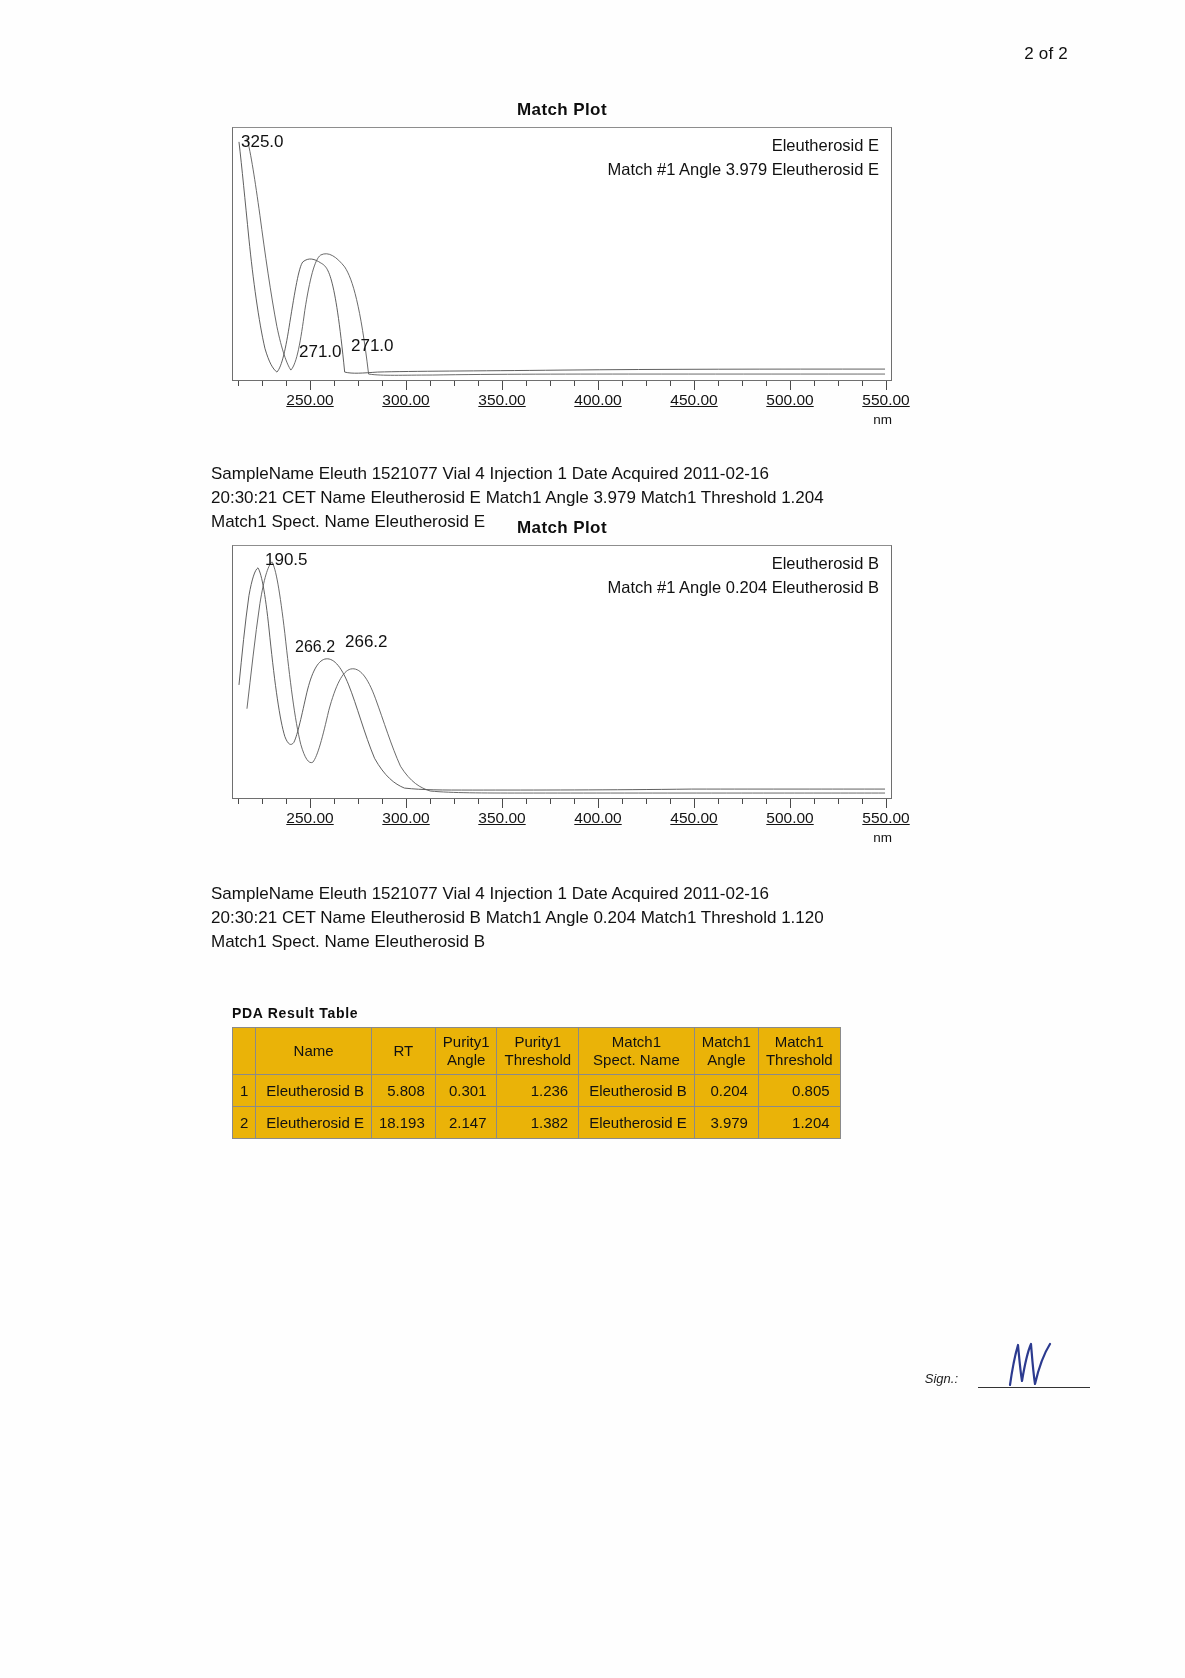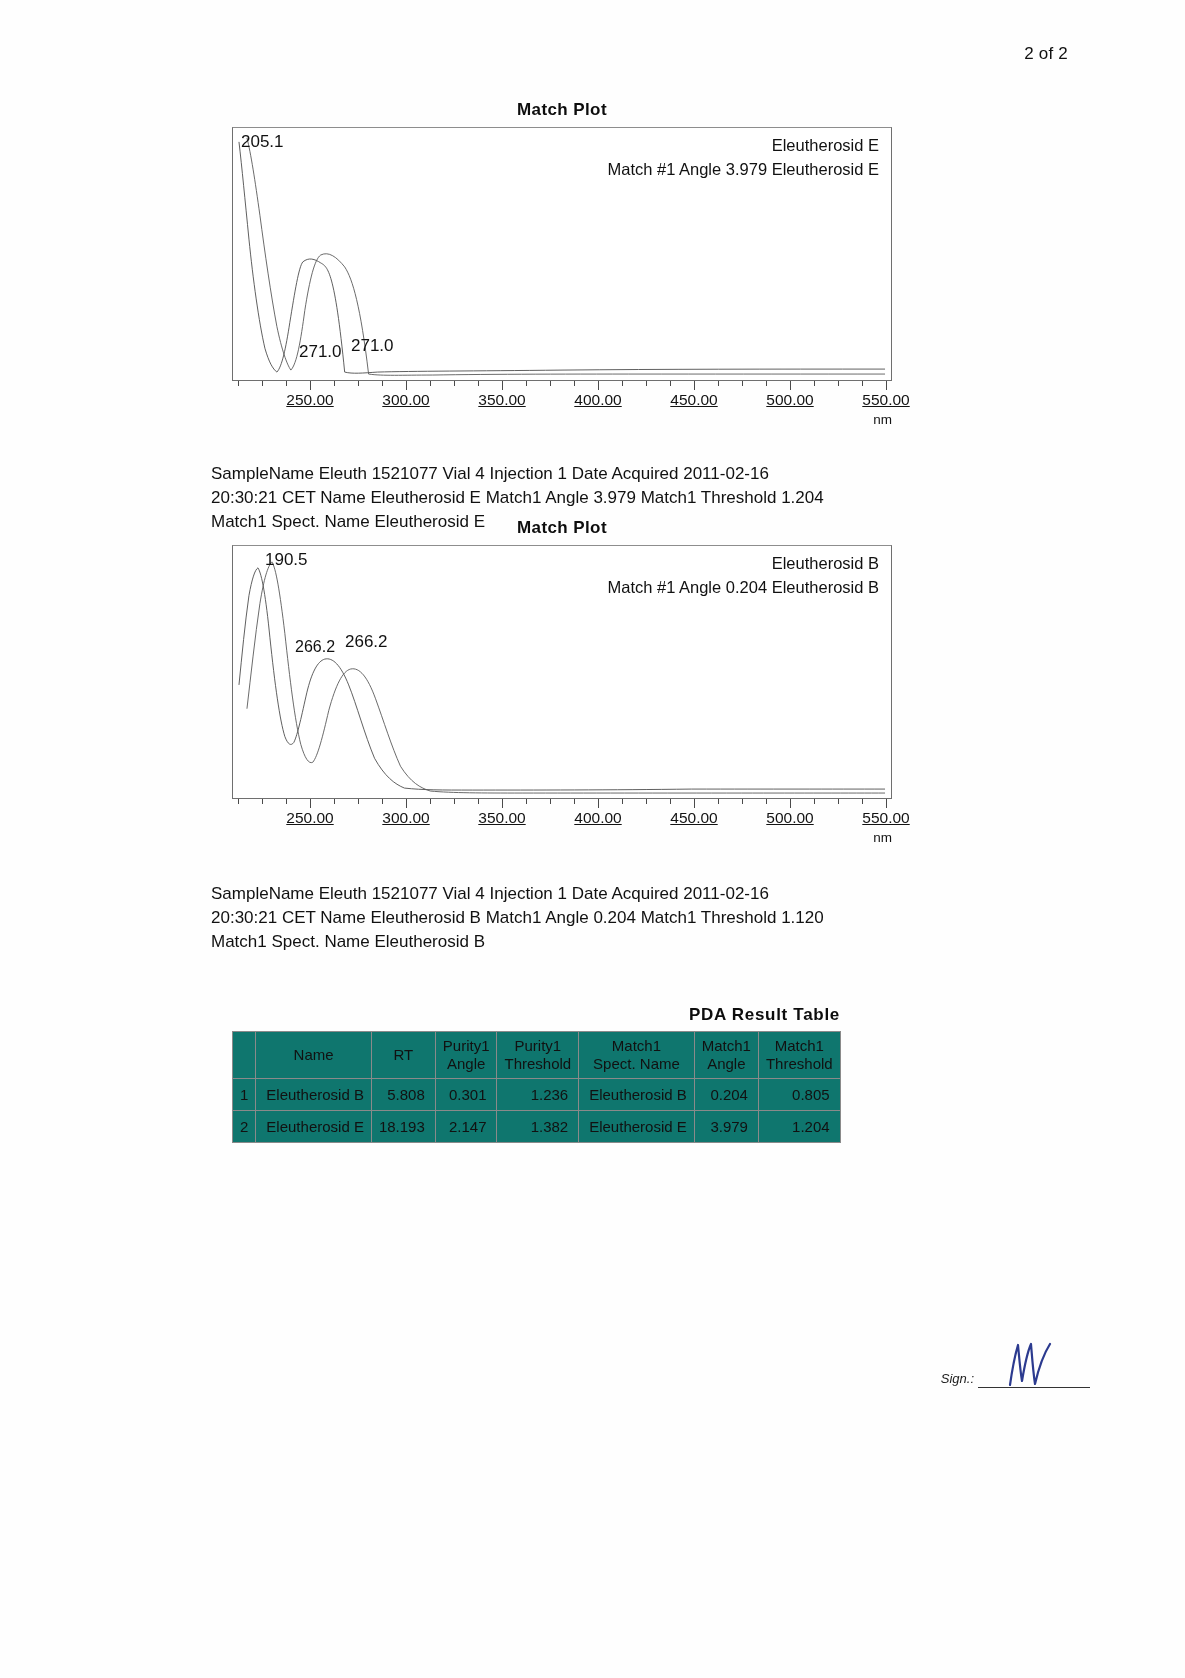--- a/index.html
+++ b/index.html
@@ -127,32 +127,32 @@
     font-size: 17px;
     line-height: 1.42;
     color: #111;
     width: 790px;
   }
   .caption div { white-space: nowrap; }
 
   
   .table-block { position: absolute; }
   .table-title {
-    text-align: right;
-    font-size: 17px;
+    text-align: left;
+    font-size: 14px;
     font-weight: bold;
     letter-spacing: .7px;
     color: #0d0d0d;
     margin-bottom: 6px;
   }
   table.pda {
     border-collapse: collapse;
     font-size: 15px;
     color: #111;
-    background: #0f766e;
+    background: #eab308;
   }
   table.pda th, table.pda td {
     border: 1px solid #8a8a8a;
     padding: 5px 7px;
     font-weight: normal;
     line-height: 1.2;
     white-space: nowrap;
   }
   table.pda thead th {
     text-align: center;
@@ -166,21 +166,21 @@
   table.pda tbody tr { height: 32px; }
   .th2 { display: block; }
 
   
   .sign-wrap {
     position: absolute;
     right: 95px;
     bottom: 290px;
     display: flex;
     align-items: flex-end;
-    gap: 4px;
+    gap: 20px;
   }
   .sign-label {
     font-size: 13px;
     font-style: italic;
     color: #222;
     padding-bottom: 2px;
   }
   .sign-line {
     width: 112px;
     border-bottom: 1px solid #333;
@@ -213,21 +213,21 @@
                  C430,243 540,243 654,243" fill="none" stroke="#4d4d4d" stroke-width="0.9"></path>
 
         <path d="M14,10 C18,26 22,52 27,88 C32,126 38,168 44,200
                  C49,224 54,238 58,244
                  C64,238 68,214 72,184 C77,152 82,132 88,128
                  C96,124 104,130 112,140 C120,152 128,180 136,248
                  C150,250 170,249 200,249 C260,248 340,248 430,248
                  C500,248 580,248 654,248" fill="none" stroke="#5a5a5a" stroke-width="0.9"></path>
       </svg>
 
-      <div class="peak-label" style="left:8px; top:4px;">205.1</div>
+      <div class="peak-label" style="left:8px; top:4px;">325.0</div>
       <div class="peak-label" style="left:66px; top:214px;">271.0</div>
       <div class="peak-label" style="left:118px; top:208px;">271.0</div>
 
       <div class="plot-legend">
         <div>Eleutherosid E</div>
         <div>Match #1 Angle 3.979 Eleutherosid E</div>
       </div>
     </div>
 
     <div class="axis-wrap" style="height:56px;">

